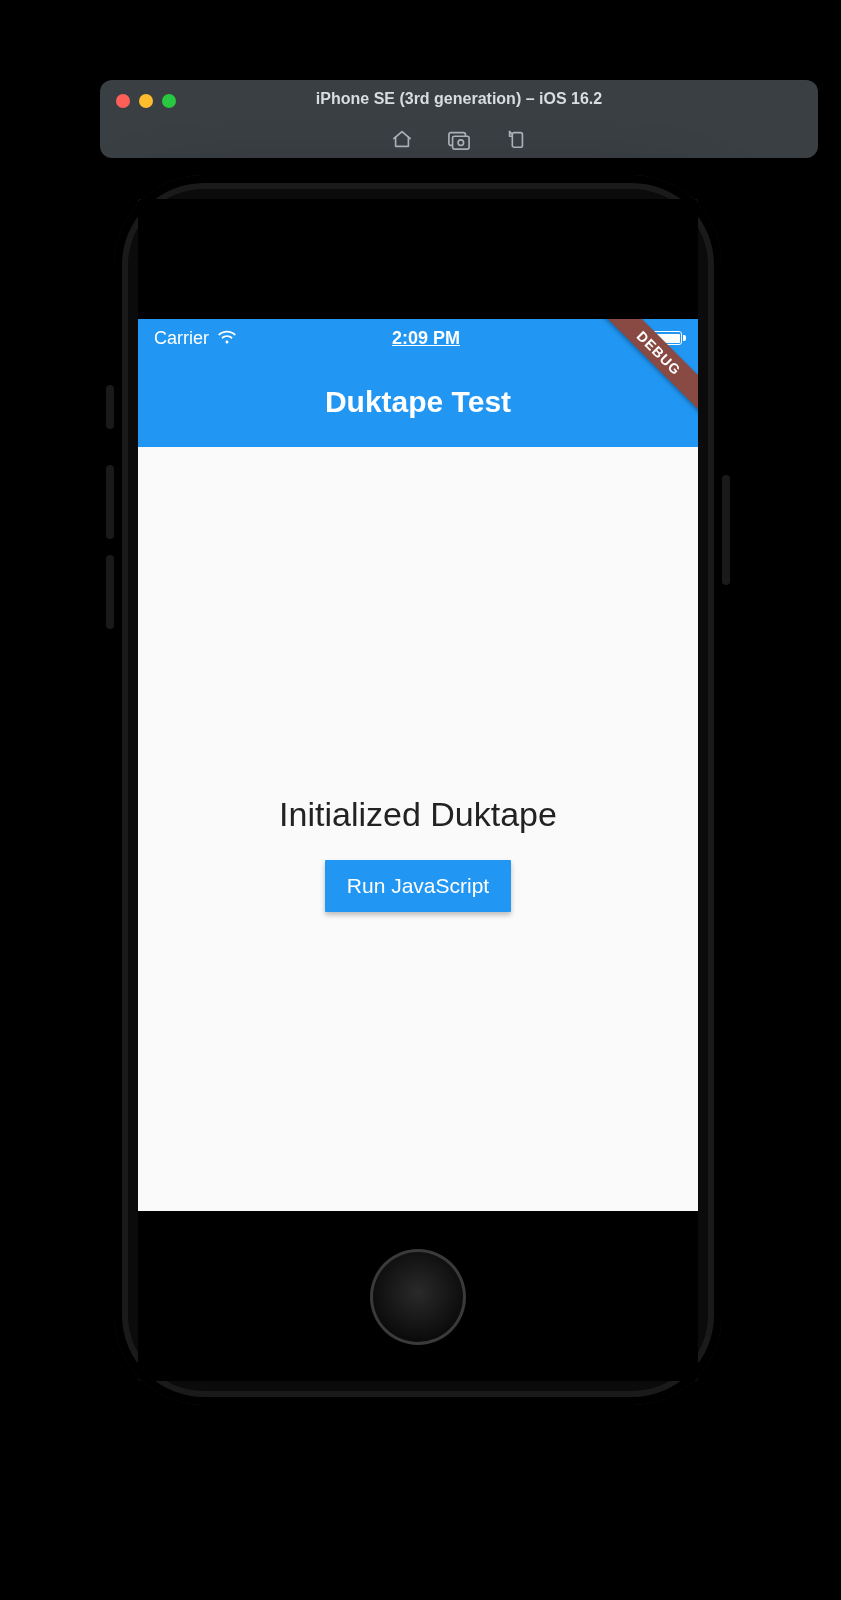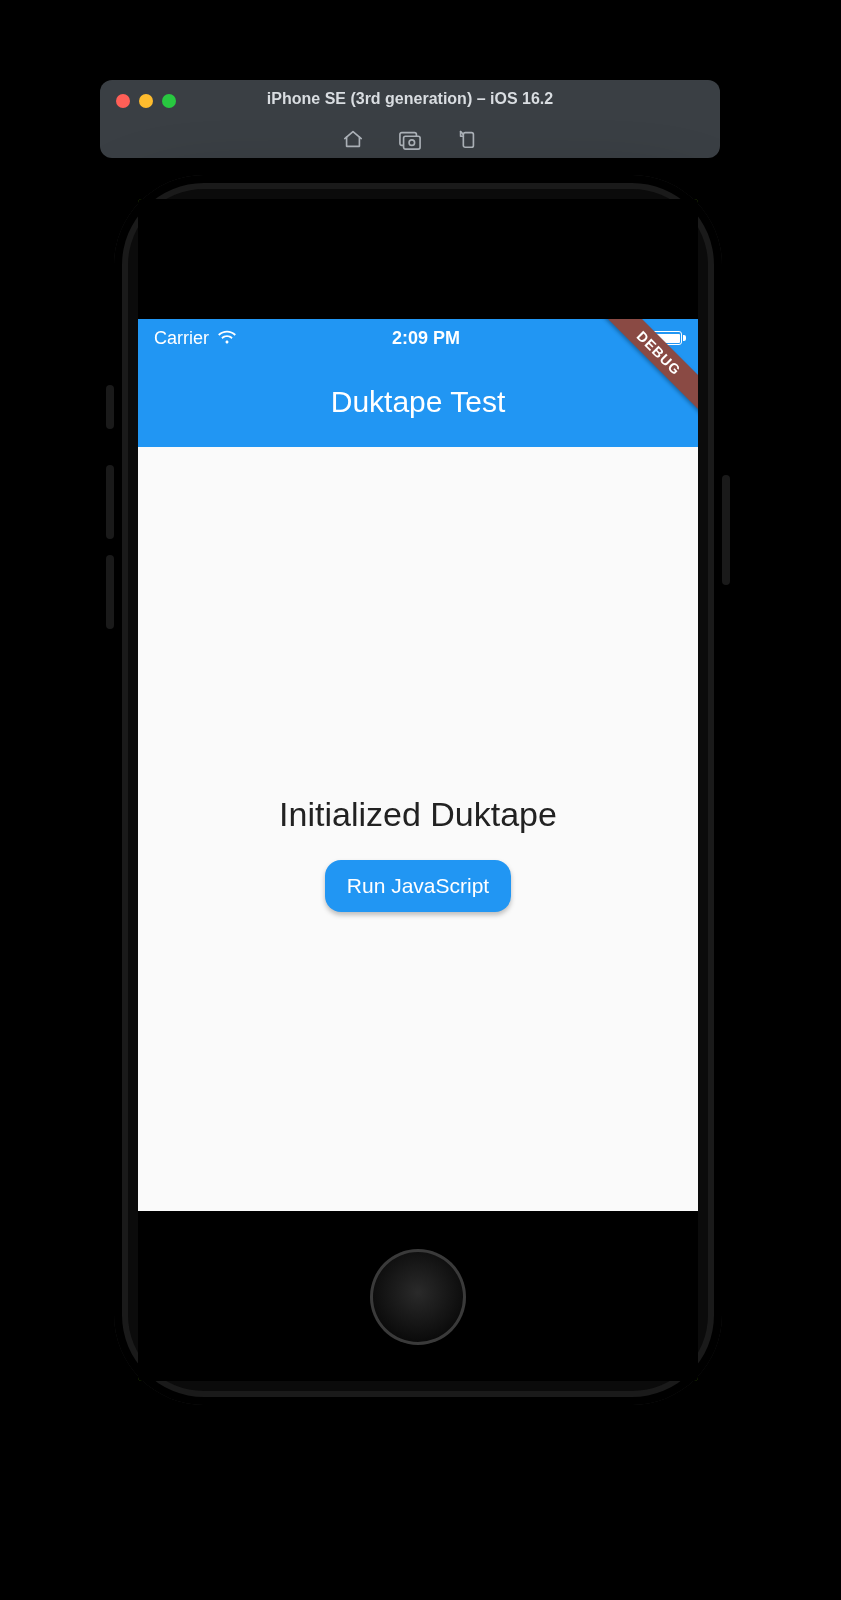--- a/index.html
+++ b/index.html
@@ -10,21 +10,21 @@
     font-family: -apple-system, "Helvetica Neue", Arial, sans-serif;
     position: relative;
     overflow: hidden;
   }
 
   
   .mac-titlebar {
     position: absolute;
     top: 80px;
     left: 100px;
-    width: 620px;
+    width: 718px;
     height: 78px;
     background: #3a3f44;
     border-radius: 12px;
     color: #c8cdd2;
     box-shadow: 0 10px 30px rgba(0,0,0,.6);
   }
   .traffic-lights {
     position: absolute;
     top: 14px; left: 16px;
     display: flex; gap: 9px;
@@ -126,21 +126,21 @@
   .statusbar {
     height: 38px;
     display: flex;
     align-items: center;
     padding: 0 16px;
     font-size: 18px;
     font-weight: 500;
     color: #fff;
   }
   .sb-left  { display:flex; align-items:center; gap:8px; }
-  .sb-center{ position:absolute; left:16px; right:0; text-align:center; pointer-events:none;}
+  .sb-center{ position:absolute; left:16px; right:0; text-align:center; pointer-events:none;text-decoration:underline;}
   .sb-right { margin-left:auto; display:flex; align-items:center; gap:6px;}
   .sb-center span { font-weight:600; }
   .battery {
     width: 30px; height: 14px;
     border: 1.5px solid #fff;
     border-radius: 3px;
     position: relative;
   }
   .battery::after{
     content:""; position:absolute;
@@ -153,21 +153,21 @@
     height:calc(100% - 3px);
     width: calc(100% - 3px);
     background:#fff; border-radius:1px;
   }
   .appbar-title {
     height: 90px;
     display:flex;
     align-items:center;
     justify-content:center;
     font-size: 30px;
-    font-weight: 400;
+    font-weight: 700;
   }
 
   
   .debug-ribbon {
     position:absolute;
     top: 22px; right: -46px;
     width: 170px;
     transform: rotate(45deg);
     background: #8a4a44;
     color: #fff;
@@ -192,21 +192,21 @@
     font-size: 34px;
     color: #222;
   }
   .material-btn {
     background: #2196f3;
     color:#fff;
     border:none;
     font-size: 21px;
     font-weight: 500;
     padding: 14px 22px;
-    border-radius: 16px;
+    border-radius: 1px;
     box-shadow: 0 3px 5px rgba(0,0,0,.25);
     cursor:pointer;
   }
 </style>
 </head>
 <body>
 
 <div class="mac-titlebar">
   <div class="traffic-lights">
     <div class="tl red"></div>

